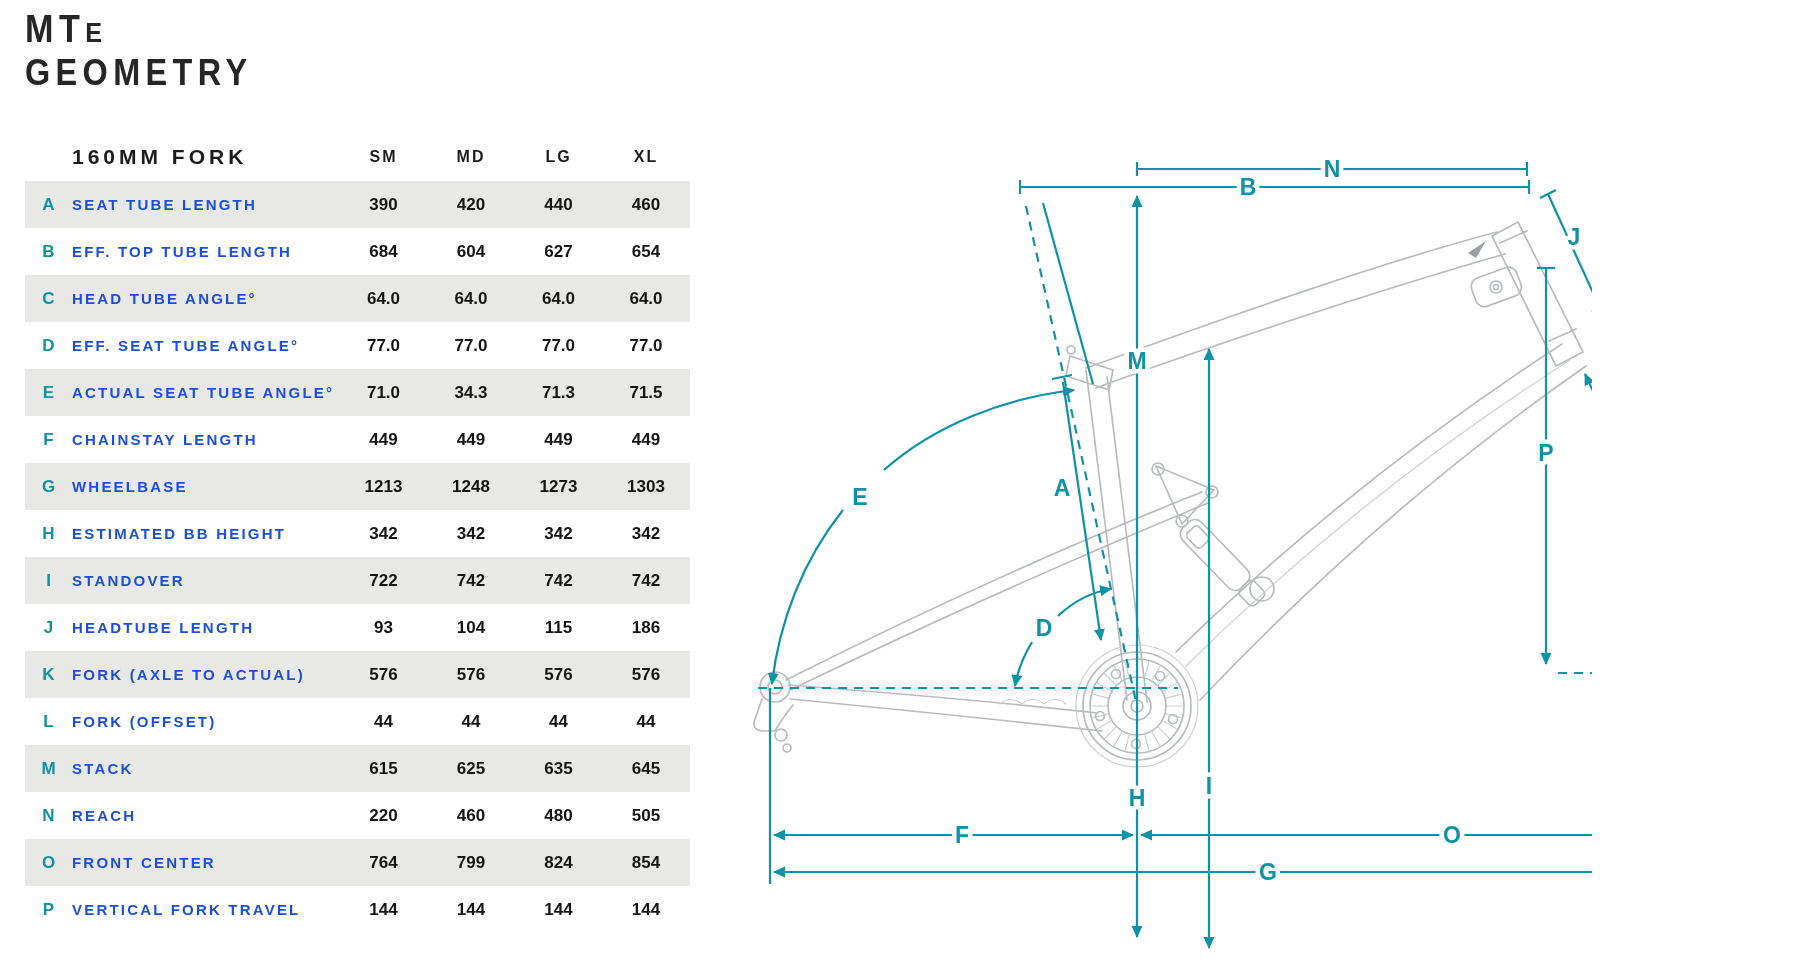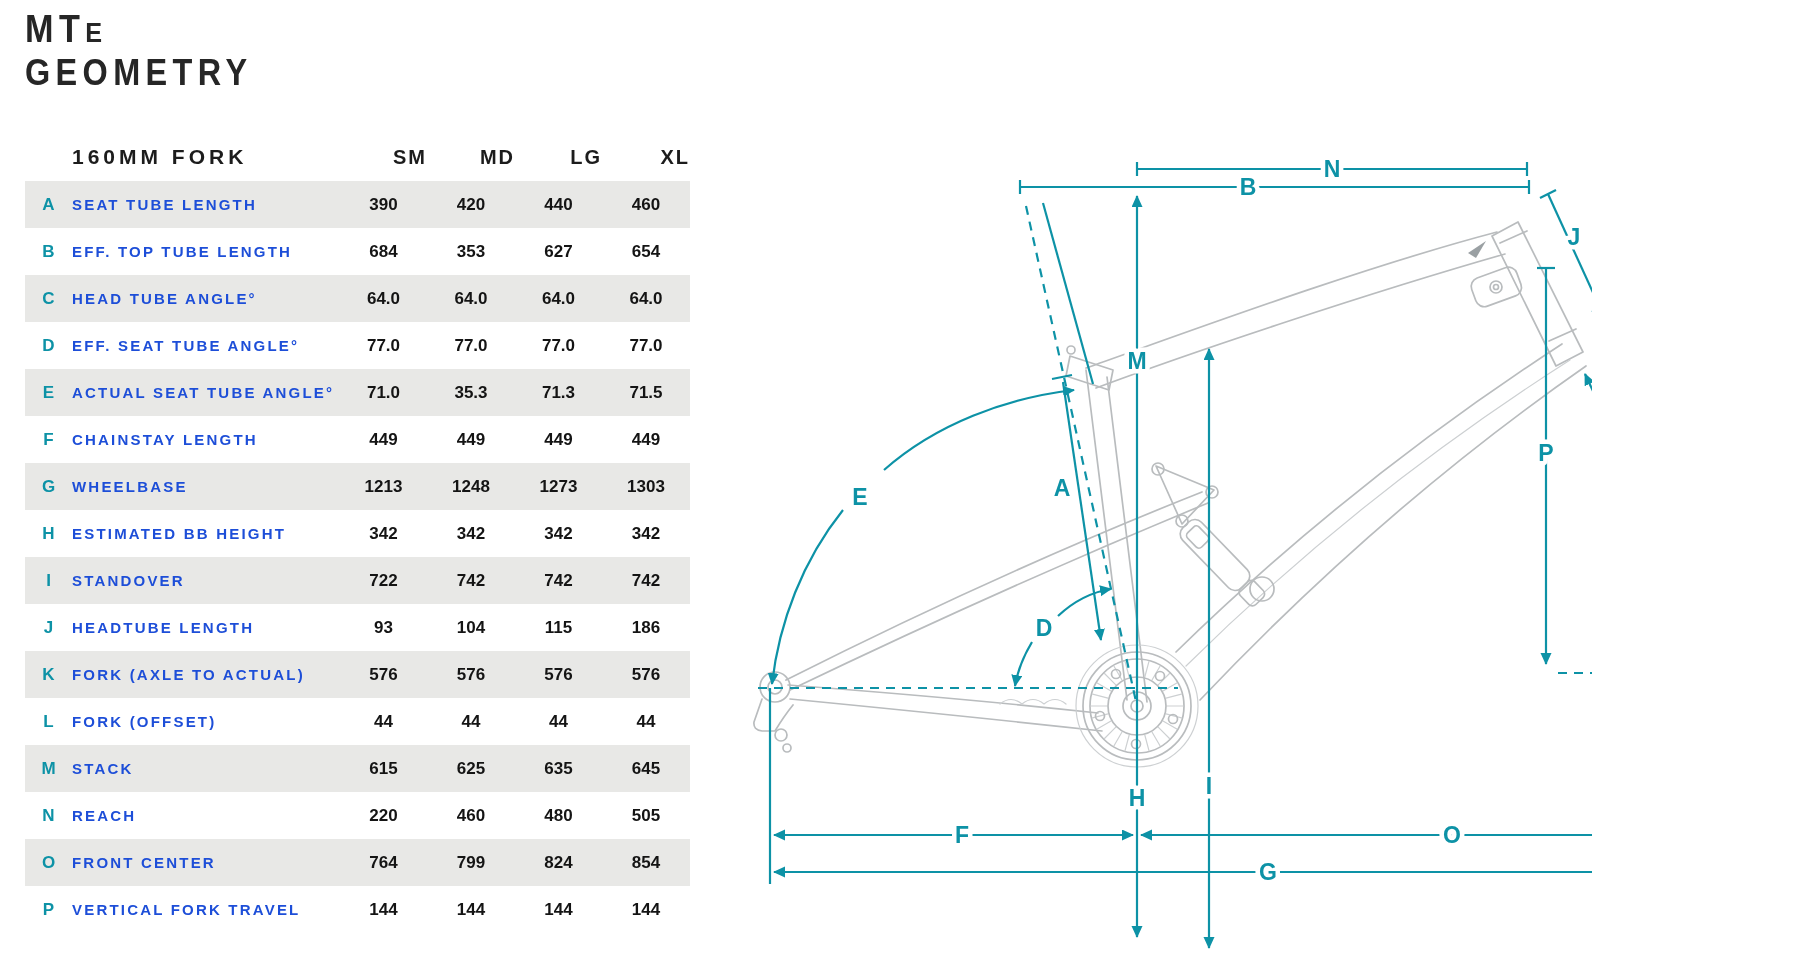--- a/index.html
+++ b/index.html
@@ -9,21 +9,21 @@
   .title-block{position:absolute;left:25px;top:10px;color:#262626;
                transform:scaleX(.9);transform-origin:left top;}
   .title-line1{font-size:38px;font-weight:bold;letter-spacing:6px;line-height:1.05;}
   .title-line1 .small-cap{font-size:28px;letter-spacing:4px;}
   .title-line2{font-size:36px;font-weight:bold;letter-spacing:6px;line-height:1.05;margin-top:4px;}
   
   .geo-table{position:absolute;left:25px;top:133px;width:665px;}
   .geo-header{display:grid;grid-template-columns:47px 268px 87px 88px 87px 88px;
               align-items:center;height:48px;}
   .fork-label{grid-column:2;font-size:21px;font-weight:bold;letter-spacing:4px;color:#1c1c1c;}
-  .size-col{font-size:20px;font-weight:bold;letter-spacing:2px;color:#1c1c1c;text-align:right;}
+  .size-col{font-size:16px;font-weight:bold;letter-spacing:2px;color:#1c1c1c;text-align:center;}
   .geo-row{display:grid;grid-template-columns:47px 268px 87px 88px 87px 88px;
            height:47px;align-items:center;}
   .geo-row.shaded{background:#E8E8E6;}
   .cell-letter{font-size:17px;font-weight:bold;color:#0D92A6;text-align:center;}
   .cell-label{font-size:15px;font-weight:bold;letter-spacing:2.2px;color:#1d4ed8;white-space:nowrap;}
   .cell-value{font-size:17px;font-weight:bold;color:#141414;text-align:center;}
   
   .diagram{position:absolute;left:700px;top:130px;}
   .dim{stroke:#0D92A6;stroke-width:2.2;fill:none;}
   .dimd{stroke:#0D92A6;stroke-width:2.2;fill:none;stroke-dasharray:9 7;}
@@ -57,21 +57,21 @@
           <span class="cell-label">SEAT TUBE LENGTH</span>
           <span class="cell-value">390</span>
           <span class="cell-value">420</span>
           <span class="cell-value">440</span>
           <span class="cell-value">460</span>
         </div>
         <div class="geo-row">
           <span class="cell-letter">B</span>
           <span class="cell-label">EFF. TOP TUBE LENGTH</span>
           <span class="cell-value">684</span>
-          <span class="cell-value">353</span>
+          <span class="cell-value">604</span>
           <span class="cell-value">627</span>
           <span class="cell-value">654</span>
         </div>
         <div class="geo-row shaded">
           <span class="cell-letter">C</span>
           <span class="cell-label">HEAD TUBE ANGLE°</span>
           <span class="cell-value">64.0</span>
           <span class="cell-value">64.0</span>
           <span class="cell-value">64.0</span>
           <span class="cell-value">64.0</span>
@@ -81,21 +81,21 @@
           <span class="cell-label">EFF. SEAT TUBE ANGLE°</span>
           <span class="cell-value">77.0</span>
           <span class="cell-value">77.0</span>
           <span class="cell-value">77.0</span>
           <span class="cell-value">77.0</span>
         </div>
         <div class="geo-row shaded">
           <span class="cell-letter">E</span>
           <span class="cell-label">ACTUAL SEAT TUBE ANGLE°</span>
           <span class="cell-value">71.0</span>
-          <span class="cell-value">35.3</span>
+          <span class="cell-value">34.3</span>
           <span class="cell-value">71.3</span>
           <span class="cell-value">71.5</span>
         </div>
         <div class="geo-row">
           <span class="cell-letter">F</span>
           <span class="cell-label">CHAINSTAY LENGTH</span>
           <span class="cell-value">449</span>
           <span class="cell-value">449</span>
           <span class="cell-value">449</span>
           <span class="cell-value">449</span>

